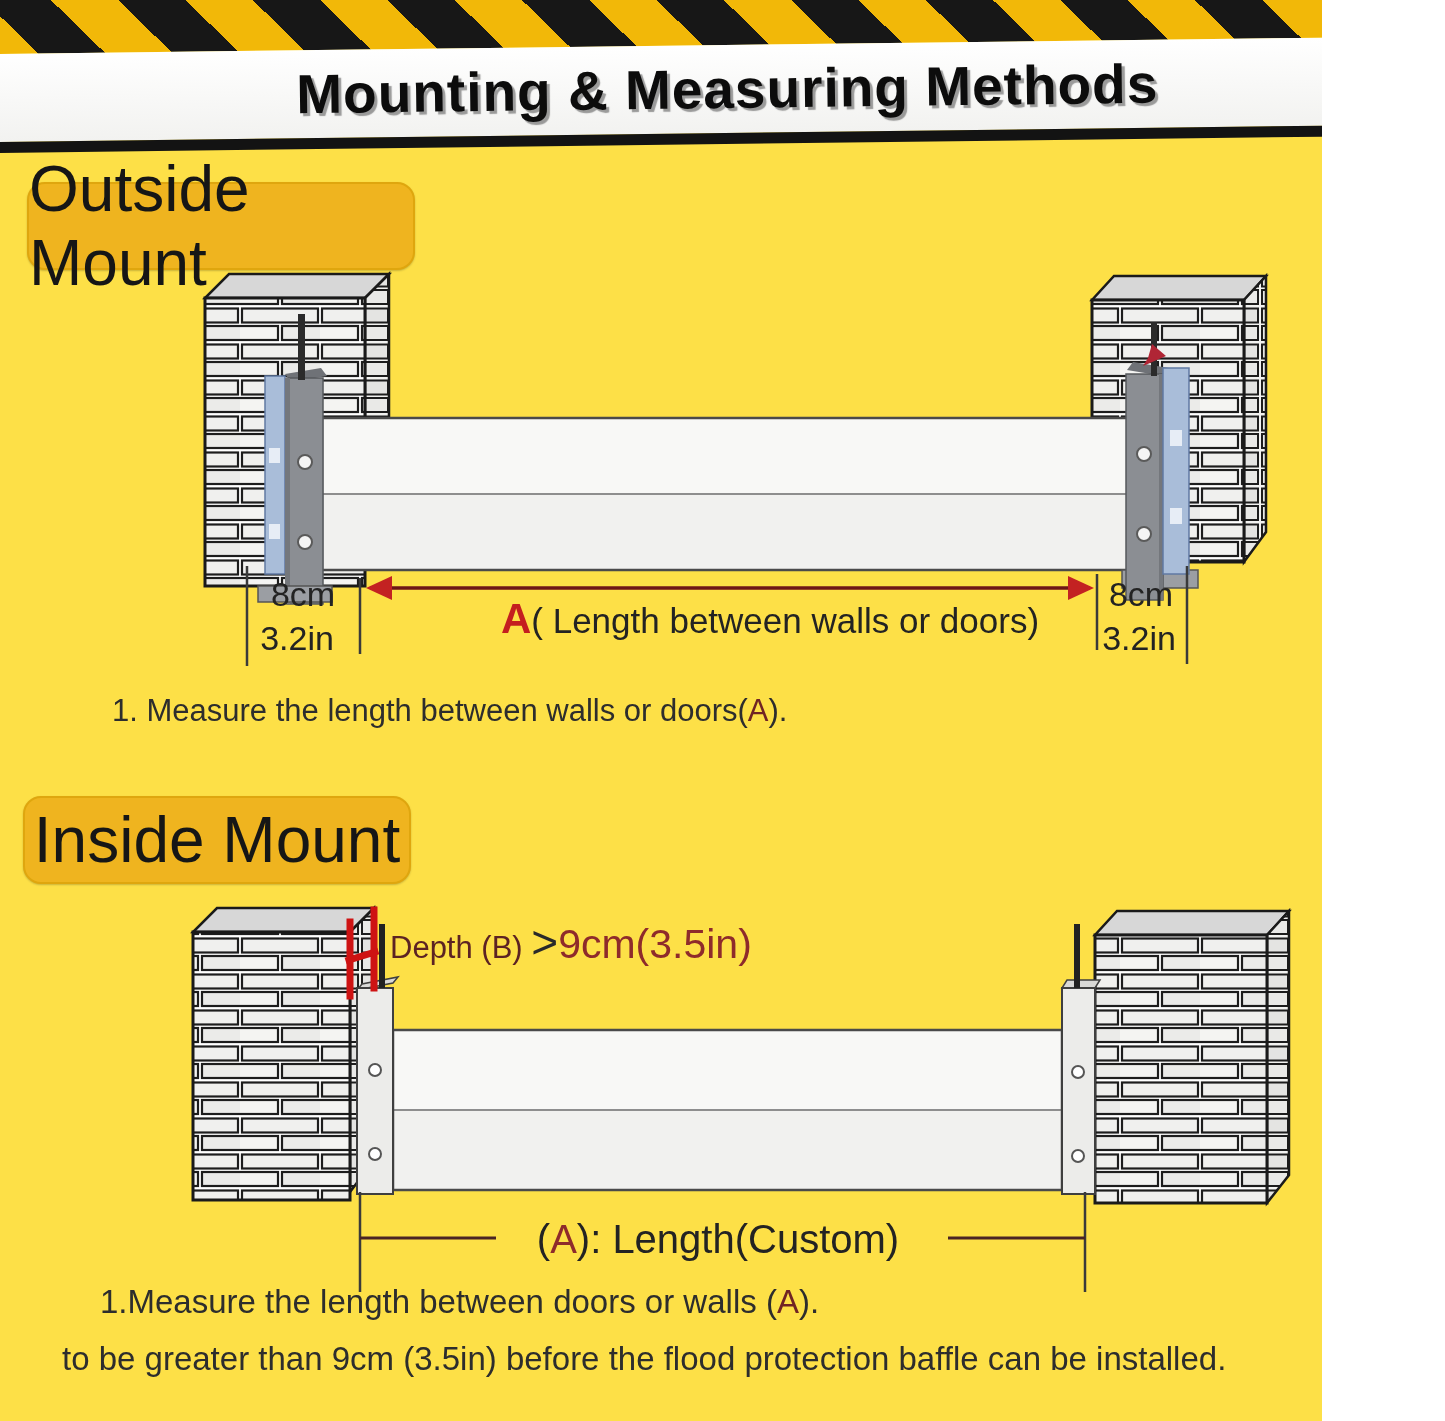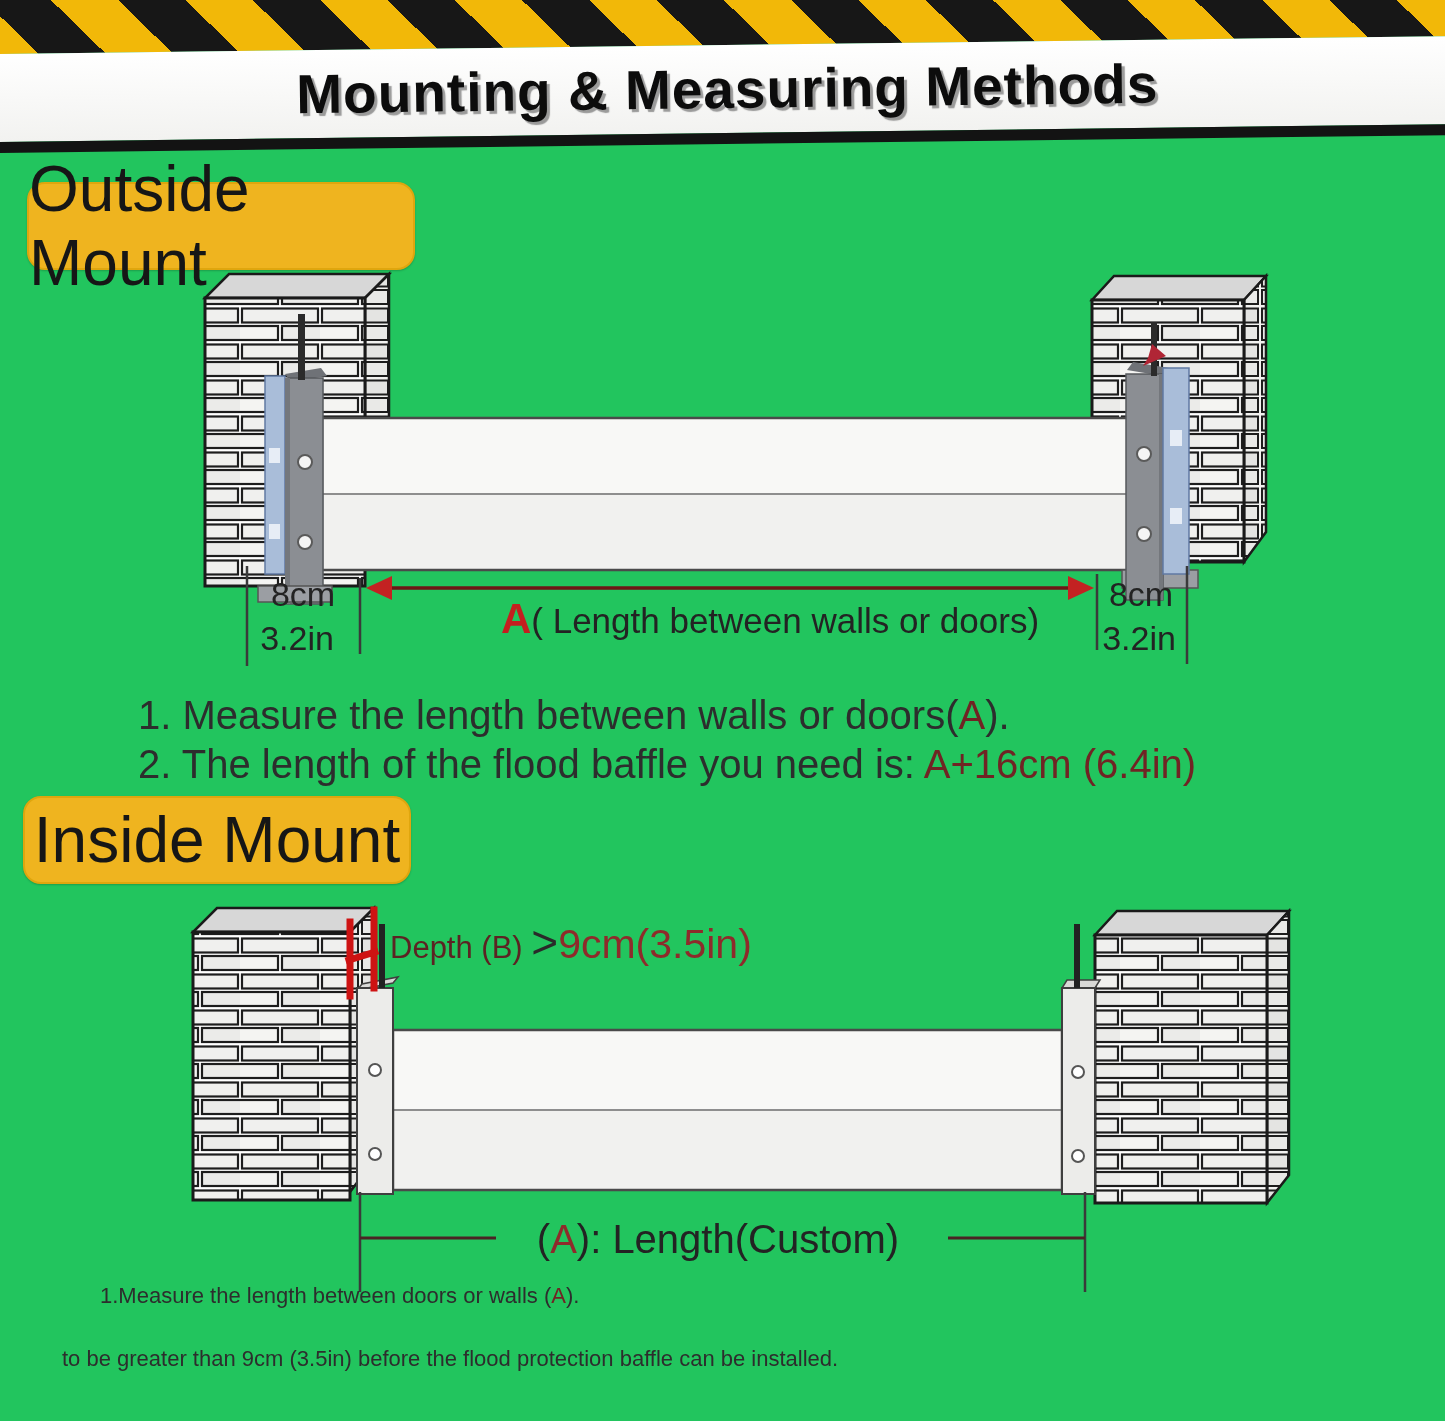--- a/index.html
+++ b/index.html
@@ -1,16 +1,16 @@
 <!DOCTYPE html>
 <html><head>
 <meta charset="utf-8">
 <style>
   html,body{margin:0;padding:0;background:#fff;}
-  .page{position:relative;width:1445px;height:1421px;background:#22c55e;overflow:hidden;
+  .page{position:relative;width:1322px;height:1421px;background:#fde047;overflow:hidden;
         font-family:"Liberation Sans",sans-serif;}
   
   .banner{position:absolute;top:-12px;left:-28px;width:1510px;transform:rotate(-0.7deg);}
   .tape{height:57px;background:repeating-linear-gradient(45deg,#f2b808 0 47px,#171717 47px 94px);}
   .titleband{height:88px;background:linear-gradient(180deg,#ffffff,#f2f2f0);
              display:flex;align-items:center;justify-content:center;}
   .title{font-size:55px;font-weight:bold;color:#0c0c0c;letter-spacing:1px;
          text-shadow:3px 3px 1px rgba(105,105,105,.65);}
   .blackbar{height:11px;background:#131313;}
   
@@ -26,22 +26,22 @@
   .dim{font-size:34px;fill:#232323;}
   .dimA{font-size:42px;font-weight:bold;fill:#c41f1f;}
   .dimrest{font-size:35px;fill:#232323;}
   .dpl{font-size:31px;fill:#5c2323;}
   .dgt{font-size:46px;fill:#2a2a2a;}
   .dvl{font-size:41px;fill:#8e2b2b;}
   .lt{font-size:40px;fill:#232323;}
   .la{fill:#8e2b2b;}
   
   .step{position:absolute;color:#2d2d2d;white-space:nowrap;}
-  .ostep{font-size:40px;left:138px;}
-  .bstep{font-size:22px;text-align:right;}
+  .ostep{font-size:31px;left:112px;}
+  .bstep{font-size:33px;text-align:right;}
   .maroon{color:#702424;}
   .s2l1{padding-left:40px;white-space:nowrap;}
   .s2l2{white-space:nowrap;}
   .bstep2{line-height:46px;}
 </style>
 </head>
 <body>
 
 <div class="page">
 
@@ -128,21 +128,20 @@
       <polygon points="1094,318 1068,306 1068,330" fill="#c32222"></polygon>
       <text class="dim" x="303" y="336" text-anchor="middle">8cm</text>
       <text class="dim" x="297" y="380" text-anchor="middle">3.2in</text>
       <text class="dim" x="1141" y="336" text-anchor="middle">8cm</text>
       <text class="dim" x="1139" y="380" text-anchor="middle">3.2in</text>
       <text x="770" y="363" text-anchor="middle"><tspan class="dimA">A</tspan><tspan class="dimrest">( Length between walls or doors)</tspan></text>
     </g>
   </svg>
 
   <div class="step ostep" style="top:693px;"><span>1. Measure the length between walls or doors(</span><span class="maroon">A</span><span>).</span></div>
-  <div class="step ostep" style="top:742px;"><span>2. The length of the flood baffle you need is: </span><span class="maroon">A+16cm (6.4in)</span></div>
 
   <div class="mount-label lbl-inside">
     <span>Inside Mount</span>
   </div>
 
   <svg class="diagram isvg" viewBox="0 0 1445 400">
 
     <g>
       <polygon points="193,32 350,32 374,8 217,8" fill="#d7d7d7" stroke="#1a1a1a" stroke-width="2.5"></polygon>
       <polygon points="350,32 374,8 374,260 350,292" fill="url(#brickside)" stroke="#1a1a1a" stroke-width="2.5"></polygon>

